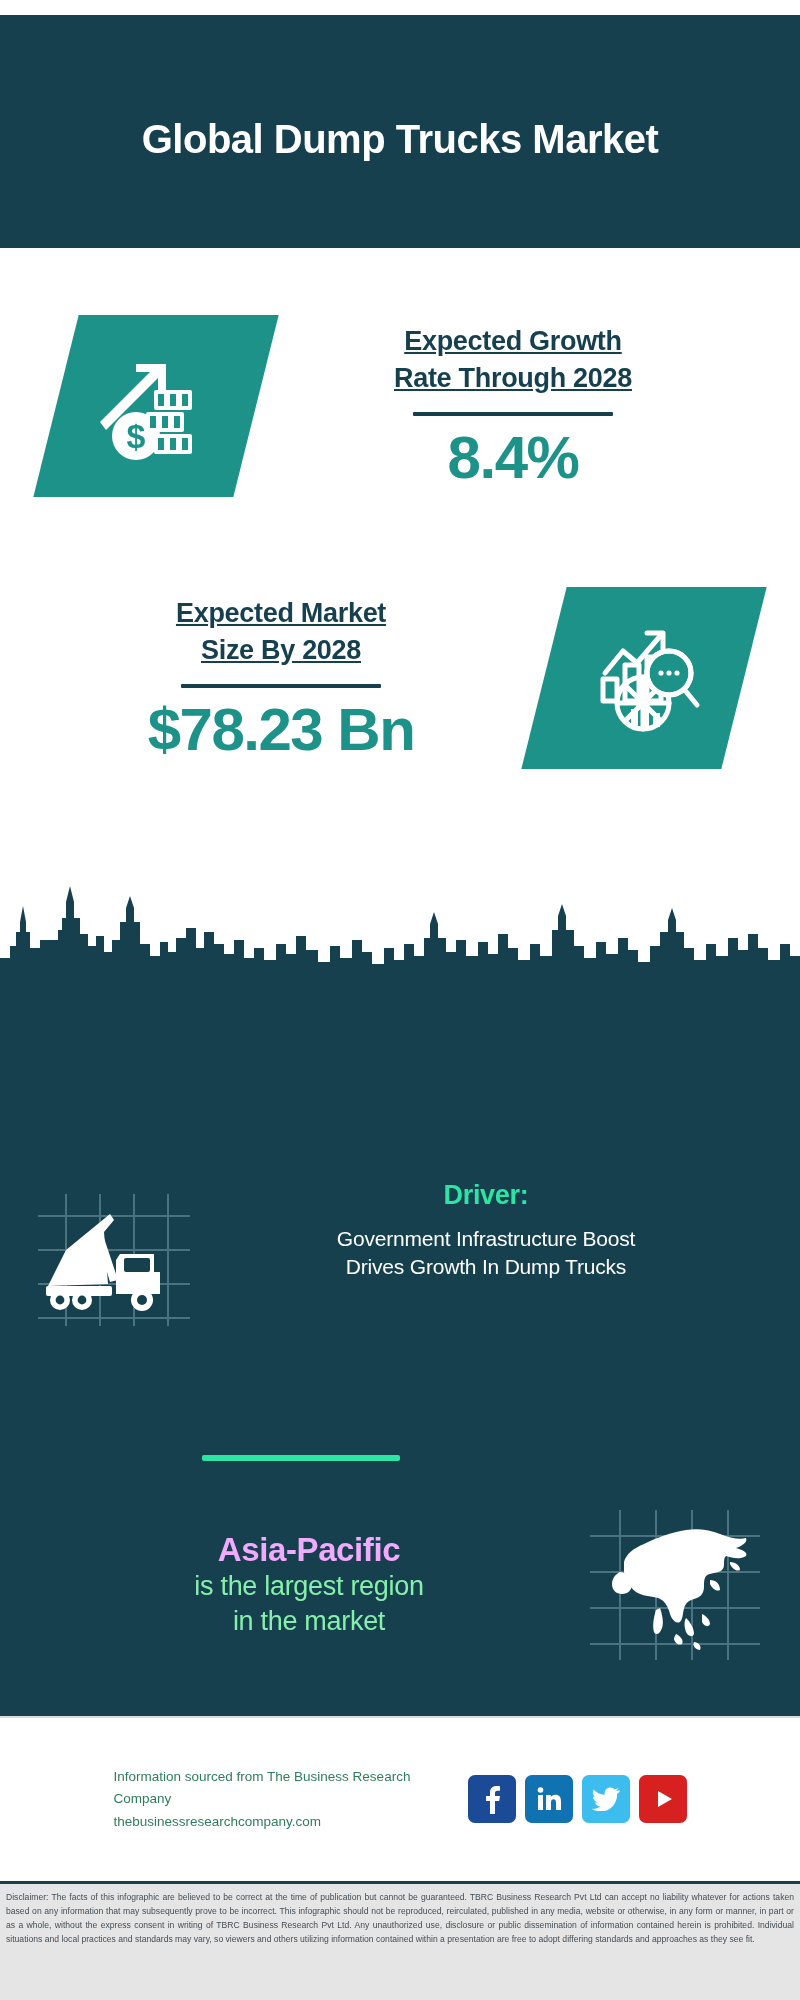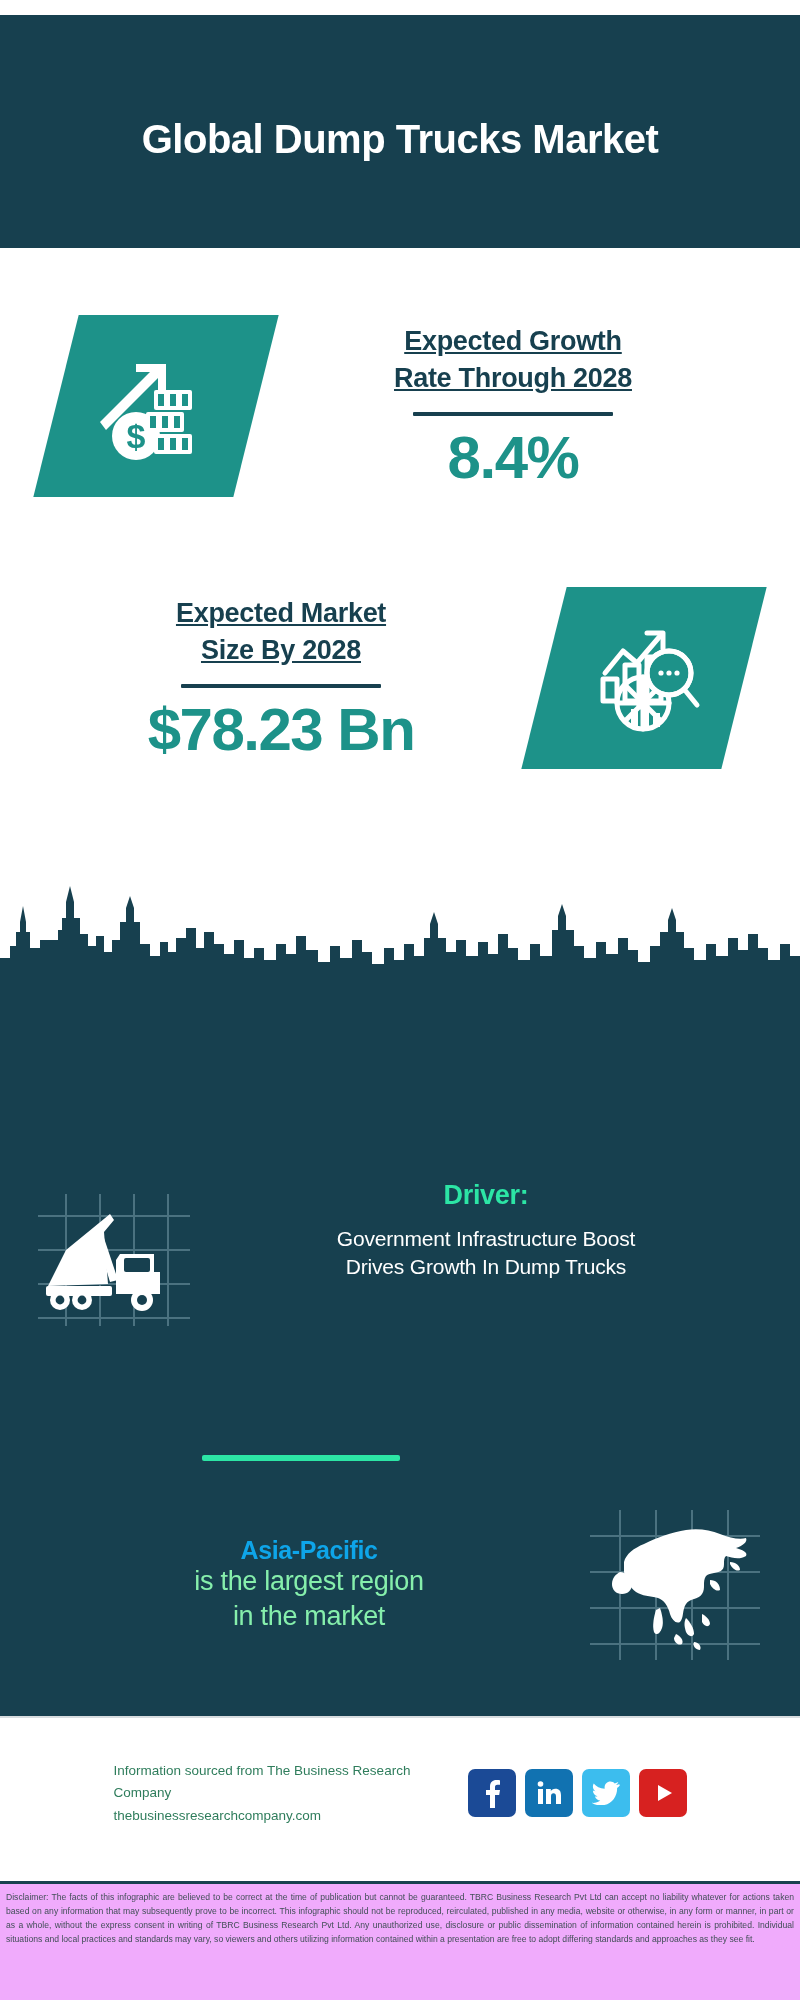--- a/index.html
+++ b/index.html
@@ -83,43 +83,43 @@
   }
 
   .mint-rule{
     position:absolute;left:202px;top:455px;width:198px;height:6px;background:#2ce5a5;border-radius:2px;
   }
 
   .region{
     position:absolute;left:0;top:510px;width:800px;display:flex;align-items:center;
   }
   .region-text{flex:1 1 auto;text-align:center;padding-left:28px;}
-  .region-name{color:#0ea5e9;font-size:25px;font-weight:bold;letter-spacing:-0.4px;line-height:1.15;}
+  .region-name{color:#f0abfc;font-size:33px;font-weight:bold;letter-spacing:-0.4px;line-height:1.15;}
   .region-desc{color:#86efac;font-size:27px;line-height:1.3;letter-spacing:-0.3px;}
   .map-box{position:relative;width:170px;height:150px;flex:0 0 auto;margin-right:40px;}
 
   
   .footer{
     position:absolute;left:0;top:1716px;width:800px;height:165px;background:#fff;
     border-top:2px solid #d8dde0;
   }
   .footer-inner{
-    position:absolute;left:0;top:42px;width:800px;
+    position:absolute;left:0;top:48px;width:800px;
     display:flex;align-items:center;justify-content:center;gap:14px;
   }
   .src{color:#2f7d5c;font-size:13.5px;line-height:1.65;text-align:left;width:340px;}
   .socials{display:flex;gap:9px;align-items:center;}
   .sicon{width:48px;height:48px;border-radius:7px;display:flex;align-items:center;justify-content:center;}
   .fb{background:#1b4a96;}
   .li{background:#1172b1;}
   .tw{background:#3cbdee;}
   .yt{background:#d72120;}
 
   .disclaimer{
-    position:absolute;left:0;top:1881px;width:800px;height:119px;background:#f0abfc;
+    position:absolute;left:0;top:1881px;width:800px;height:119px;background:#e5e5e5;
     border-top:3px solid #17404f;
     box-sizing:border-box;padding:7px 6px 0 6px;
   }
   .disclaimer p{
     margin:0;color:#414e57;font-size:8.6px;line-height:1.62;text-align:justify;
     font-family:"Liberation Sans", sans-serif;
   }
 </style>
 </head>
 <body>

